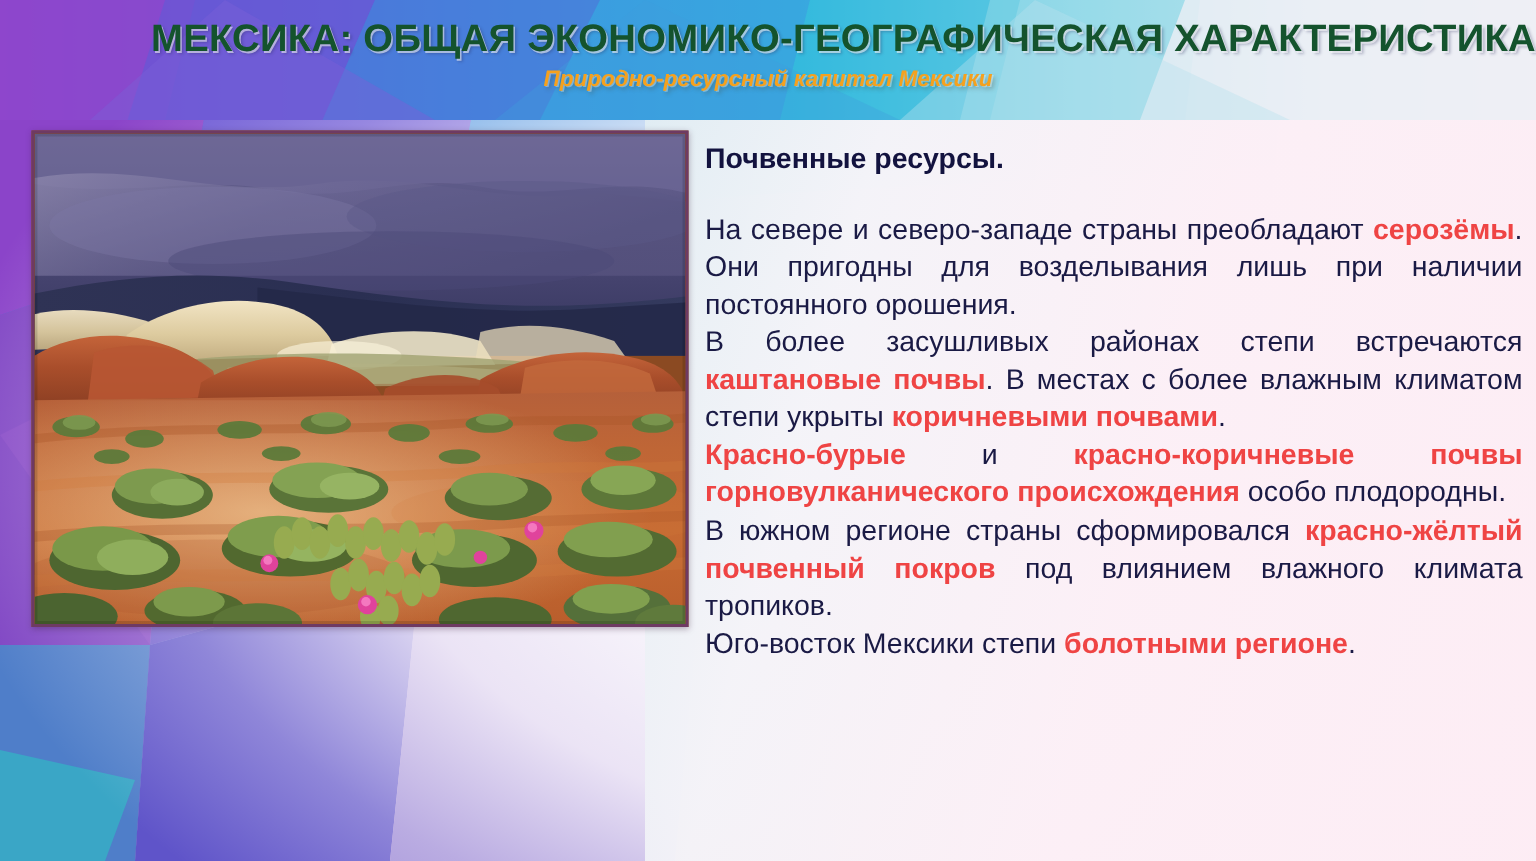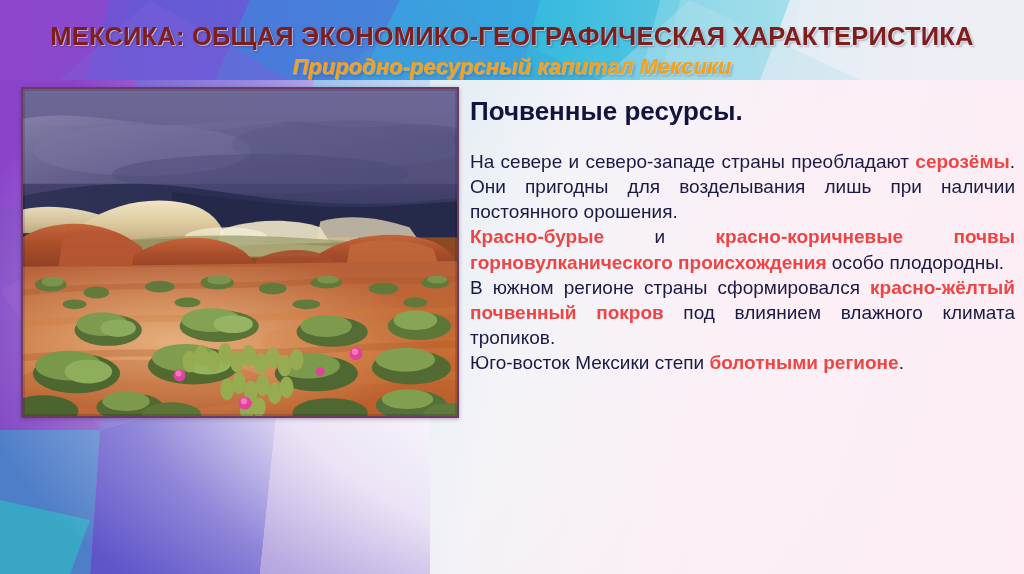--- a/index.html
+++ b/index.html
@@ -83,35 +83,36 @@
   }
   .header-inner {
     position: relative;
     z-index: 2;
     width: 1024px;
     height: 80px;
     text-align: center;
   }
   .title {
     margin: 0;
-    padding-top: 22px;
+    padding-top: 12px;
     font-size: 25.5px;
     font-weight: bold;
     letter-spacing: 0.2px;
-    color: #7f1d1d;
+    color: #14532d;
     line-height: 1.15;
     white-space: nowrap;
     text-shadow:
       1px 1px 0 rgba(255,255,255,0.55),
       2px 2px 2px rgba(40,40,90,0.30);
+    text-align: right;
   }
   .subtitle {
     margin: 0;
     padding-top: 3px;
-    font-size: 22px;
+    font-size: 15px;
     font-weight: bold;
     font-style: italic;
     color: #f5a11e;
     line-height: 1.15;
     white-space: nowrap;
     text-shadow:
       1px 1px 0 rgba(255,255,255,0.35),
       2px 2px 3px rgba(70,60,40,0.35);
   }
 
@@ -139,21 +140,21 @@
   .content {
     position: absolute;
     left: 470px;
     top: 96px;
     width: 545px;
     z-index: 5;
     color: #151541;
   }
   .content-heading {
     margin: 0 0 22px 0;
-    font-size: 26px;
+    font-size: 19px;
     font-weight: bold;
     line-height: 1.2;
     color: #13133f;
   }
   .para {
     margin: 0;
     font-size: 19px;
     line-height: 25.1px;
     color: #1a1a45;
     text-align: justify;
@@ -422,19 +423,20 @@
 
       <rect x="0" y="0" width="438" height="331" fill="none"></rect>
       <path d="M0,0 L438,0 L438,331 L0,331 Z" fill="none" stroke="#00000022" stroke-width="4"></path>
     </svg>
   </figure>
 
   <div class="content">
     <div class="content-heading">Почвенные ресурсы.</div>
     <div id="paragraphs">
         <div class="para"><span>На севере и северо-западе страны преобладают </span><b>серозёмы</b><span>. Они пригодны для возделывания лишь при наличии постоянного орошения.</span></div>
+        <div class="para"><span>В более засушливых районах степи встречаются </span><b>каштановые почвы</b><span>. В местах с более влажным климатом степи укрыты </span><b>коричневыми почвами</b><span>.</span></div>
         <div class="para"><b>Красно-бурые</b><span> и </span><b>красно-коричневые почвы горновулканического происхождения</b><span> особо плодородны.</span></div>
         <div class="para"><span>В южном регионе страны сформировался </span><b>красно-жёлтый почвенный покров</b><span> под влиянием влажного климата тропиков.</span></div>
         <div class="para"><span>Юго-восток Мексики степи </span><b>болотными регионе</b><span>.</span></div>
       </div>
   </div>
 
 </div>
 
 </body></html>

